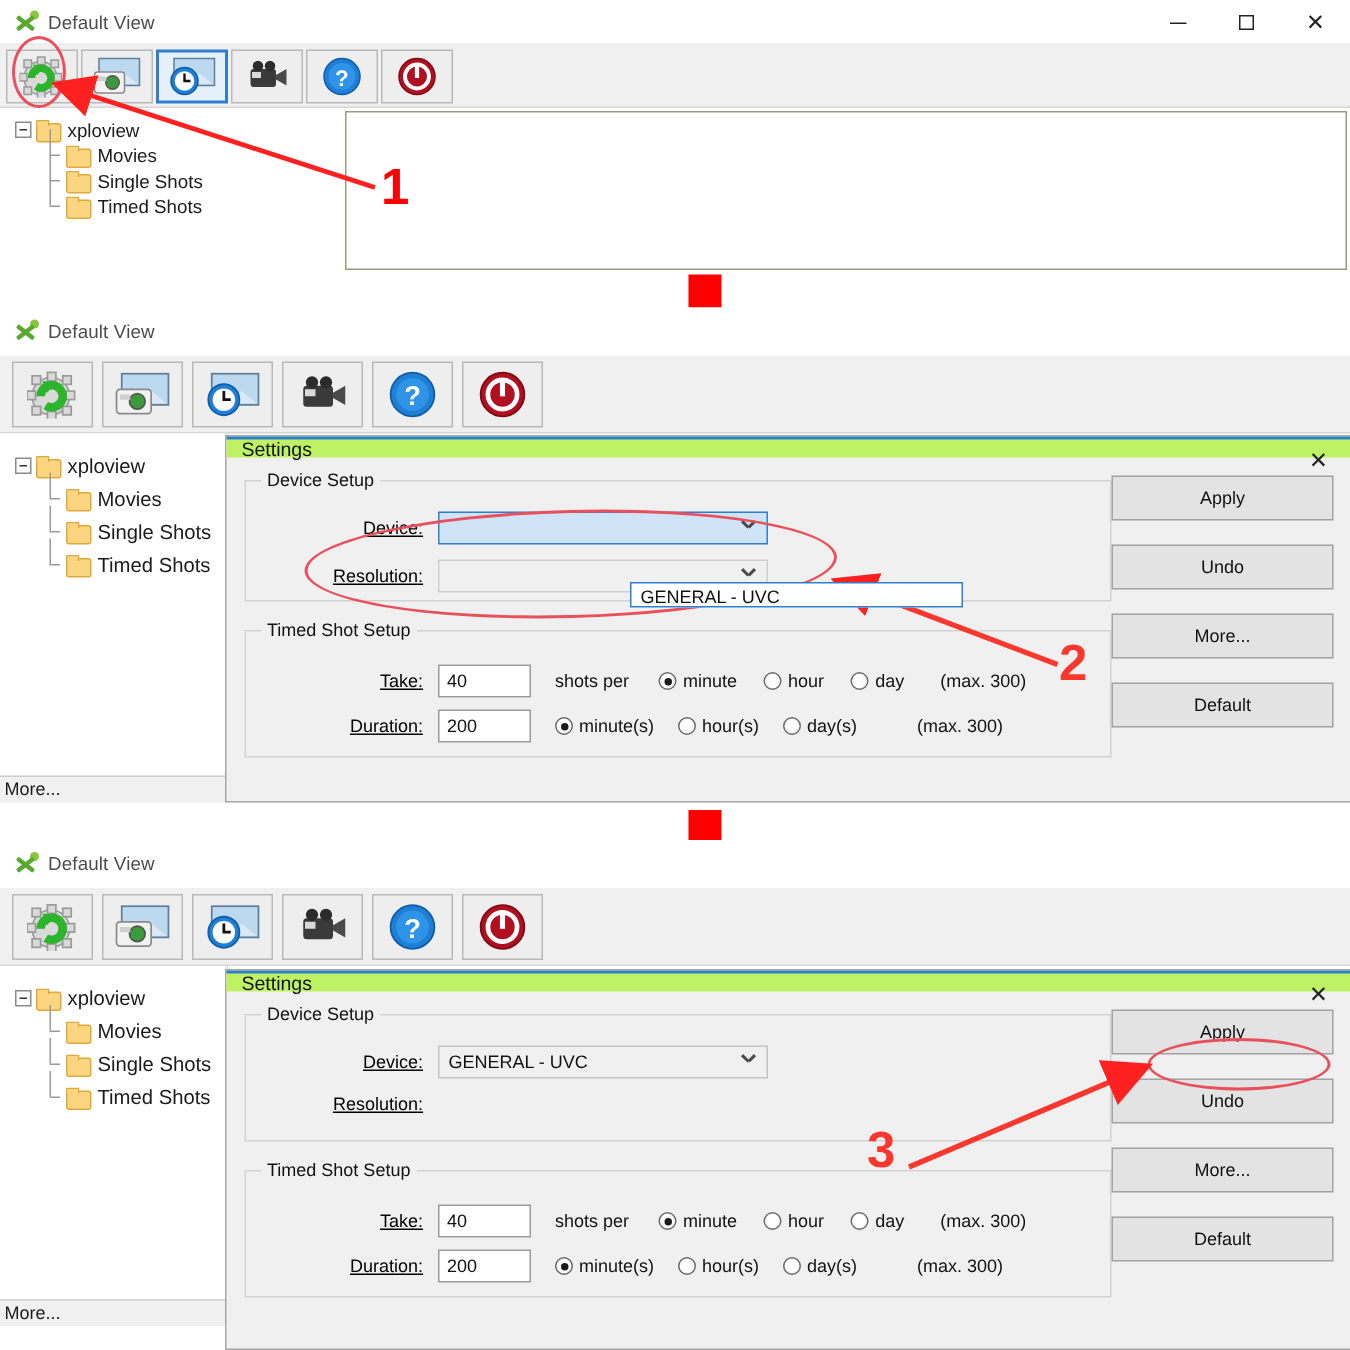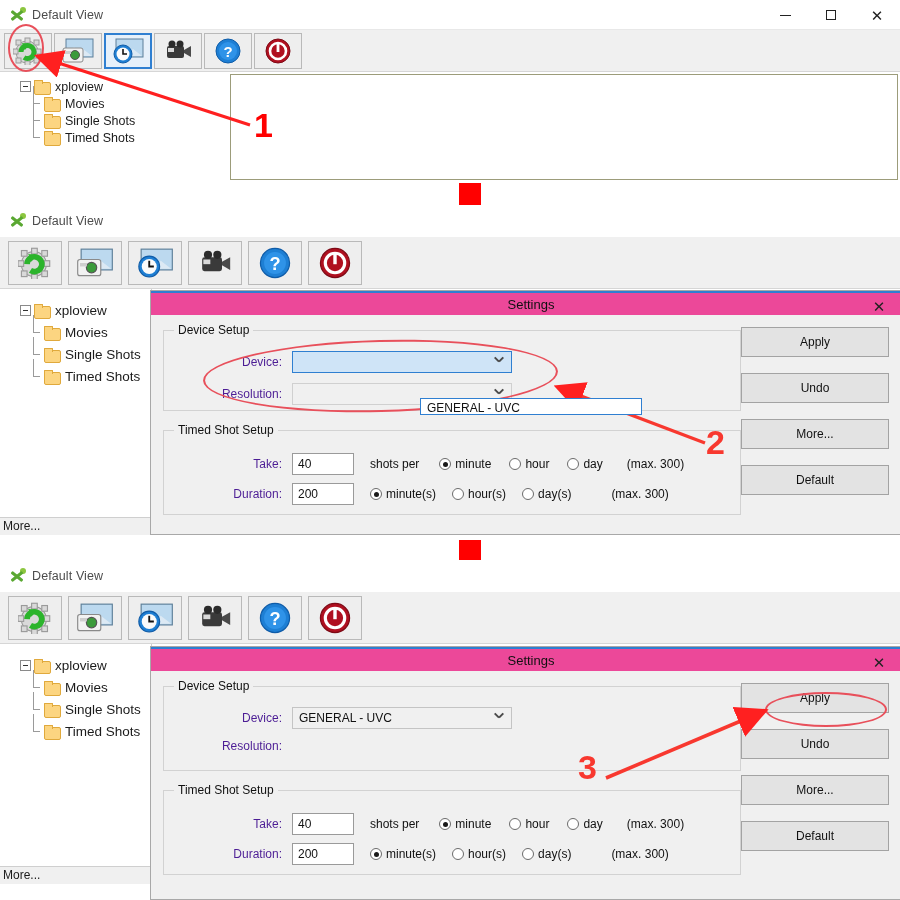--- a/index.html
+++ b/index.html
@@ -62,21 +62,21 @@
   .tbtn.sel { border: 2px solid #2f7fd1; background: #e6f0fa; }
   .tbtn svg { display: block; }
 
   
   .body-row { display: flex; height: calc(100% - 72px); }
   .tree {
     width: 230px; background: #ffffff; border-right: 1px solid #cfcfcf;
     position: relative; padding-top: 6px; flex: 0 0 auto;
   }
   .tnode { display: flex; align-items: center; height: 17px; font-size: 12.5px; color: #1b1b1b; }
-  .tnode.root { padding-left: 20px; }
+  .tnode.root { padding-left: 10px; }
   .tnode.child { padding-left: 30px; }
   .expander {
     width: 11px; height: 11px; border: 1px solid #8a8a8a; background: #fff;
     position: relative; margin-right: 3px; flex: 0 0 auto;
   }
   .expander:before {
     content: ""; position: absolute; left: 2px; top: 4px;
     width: 5px; height: 1px; background: #333;
   }
   .dash { width: 11px; margin-right: 3px; position: relative; height: 17px; flex:0 0 auto; }
@@ -106,37 +106,37 @@
     font-size: 12px; color: #1b1b1b; padding-left: 3px; line-height: 17px;
   }
   .preview {
     flex: 1 1 auto; background: #ffffff; border: 1px solid #9c9c7a;
     margin: 2px 2px 2px 0;
   }
 
   
   .dlg { position: absolute; background: #f0f0f0; border: 1px solid #a8a8a8; }
   .dlg-title {
-    height: 24px; background: #ec4899; border-top: 2px solid #2f7fd1;
-    display: flex; align-items: center; position: relative; justify-content: center;
+    height: 14px; background: #bef264; border-top: 2px solid #2f7fd1;
+    display: flex; align-items: center; position: relative;
   }
   .dlg-title span.t { font-size: 13px; color: #111; margin-left: 10px; }
   .dlg-close {
     position: absolute; right: 0; top: 0; width: 44px; height: 28px;
     display: flex; align-items: center; justify-content: center;
     font-size: 15px; color: #222;
   }
   .dlg-body { padding: 10px 12px; position: relative; }
   fieldset.grp {
     border: 1px solid #d2d2d2; padding: 8px 10px 12px 10px; margin-bottom: 12px;
     position: relative;
   }
   fieldset.grp > legend { font-size: 12px; color: #111; padding: 0 4px; }
   .frow { display: flex; align-items: center; margin: 9px 0; }
-  .flbl { font-size: 12px; color: #4c1d95; text-align: right; }
+  .flbl { font-size: 12px; color: #000000; text-align: right; text-decoration: underline; }
   .combo {
     height: 22px; border: 1px solid #adadad; background: #fdfdfd;
     display: flex; align-items: center; position: relative;
     font-size: 12px; color: #111; padding-left: 6px;
   }
   .combo.active { border: 1px solid #2f7fd1; background: #cfe4f7; }
   .combo .chev {
     position: absolute; right: 7px; top: 50%; transform: translateY(-60%);
     width: 9px; height: 9px;
   }

